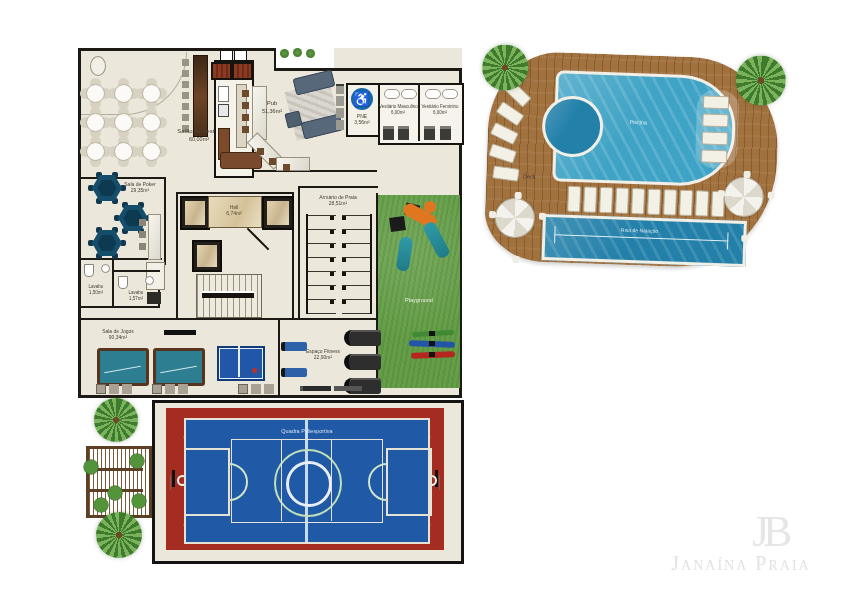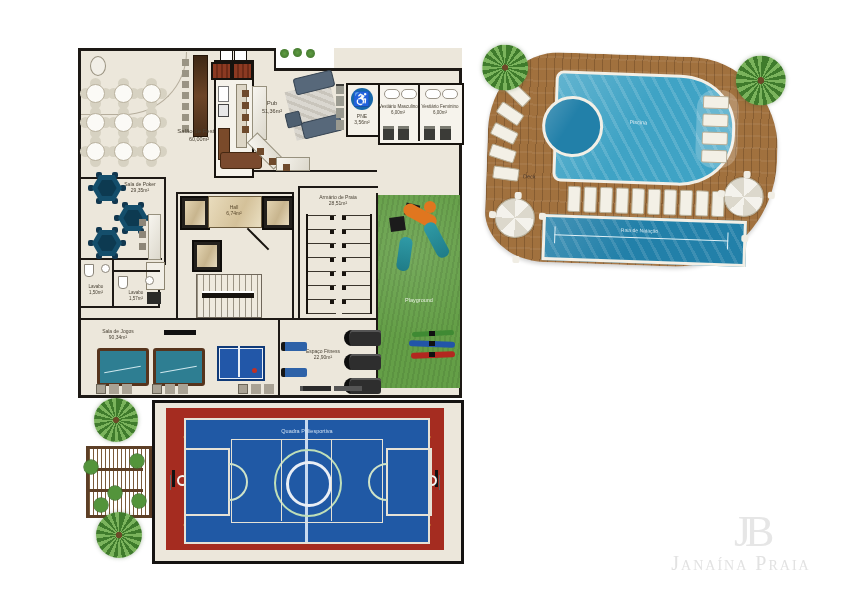--- a/index.html
+++ b/index.html
@@ -342,16 +342,16 @@
     <div class="a" style="left:0;top:19px;width:54px;height:3px;background:#5d3f26;"></div>
     <div class="a" style="left:0;top:40px;width:54px;height:3px;background:#5d3f26;"></div>
     <div class="vine" style="left:-6px;top:10px;"></div>
     <div class="vine" style="left:18px;top:36px;"></div>
     <div class="vine" style="left:40px;top:4px;"></div>
     <div class="vine" style="left:4px;top:48px;"></div>
     <div class="vine" style="left:42px;top:44px;"></div>
   </div>
   <div class="palm" style="left:96px;top:512px;width:46px;height:46px;"></div>
 
-  <div class="wm-mono" style="left:734px;top:506px;">JB</div>
+  <div class="wm-mono" style="left:752px;top:506px;">JB</div>
   <div class="wm-name" style="left:634px;top:552px;width:214px;">Janaína Praia</div>
 
 </div>
 
 </body></html>

